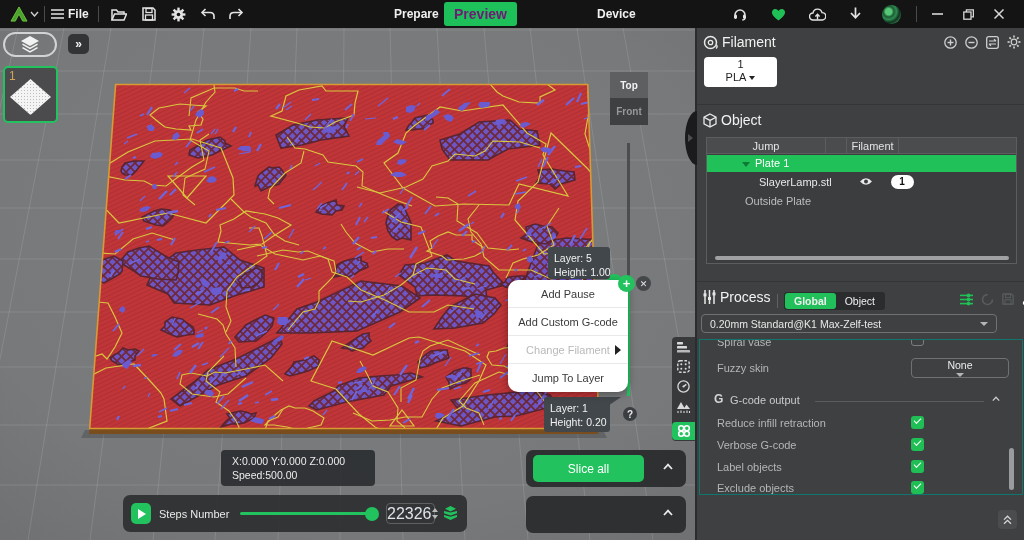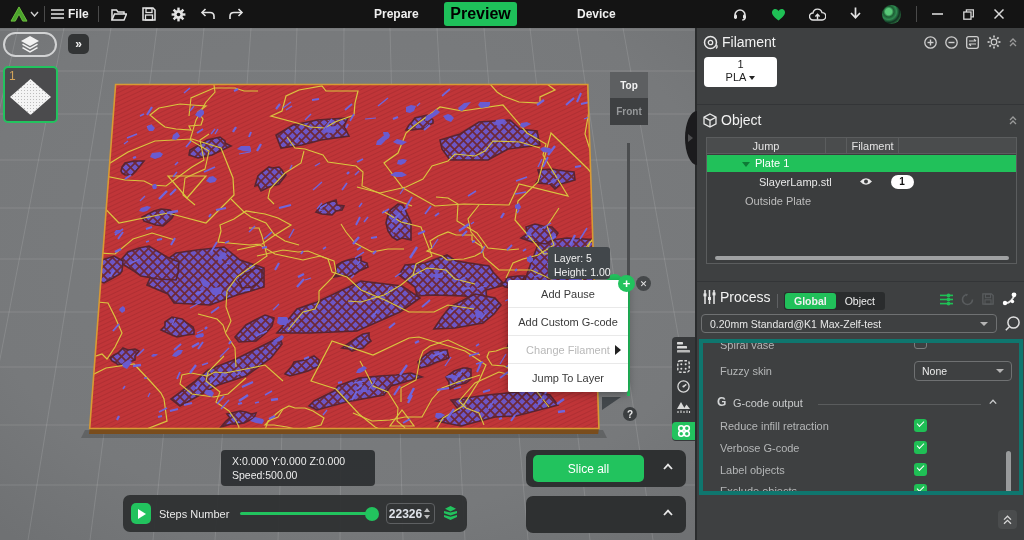--- a/index.html
+++ b/index.html
@@ -1,28 +1,28 @@
 <!DOCTYPE html>
 <html><head>
 <meta charset="utf-8">
 <style>
   * { margin:0; padding:0; box-sizing:border-box; }
   html,body { width:1024px; height:540px; overflow:hidden; }
   body { font-family:"Liberation Sans","DejaVu Sans",sans-serif; background:#161616; position:relative;
          -webkit-font-smoothing:antialiased; }
-  .abs { position:absolute; }
+  .abs { position:absolute;margin-left:20px; }
 
   
   #topbar { position:absolute; left:0; top:0; width:1024px; height:28px; background:#141414; z-index:50; }
   #topbar .grp { position:absolute; top:0; height:28px; display:flex; align-items:center; }
   .tb-ic { display:flex; align-items:center; justify-content:center; color:#dedede; }
   .vdiv { width:1px; height:16px; background:#4a4a4a; }
   .tab-label { color:#f0f0f0; font-size:12px; font-weight:bold; }
   #preview-btn { position:absolute; left:444px; top:2px; width:73px; height:24px; background:#1ec05a;
-                 border-radius:3px; color:#000000; font-size:16px; font-weight:bold; display:flex;
+                 border-radius:3px; color:#701a75; font-size:14px; font-weight:bold; display:flex;
                  align-items:center; justify-content:center; }
   .winbtn { color:#d8d8d8; width:22px; height:28px; display:flex; align-items:center; justify-content:center; }
   #avatar { width:19px; height:19px; border-radius:50%;
             background:radial-gradient(circle at 35% 35%, #58c878 0 18%, #1d5c34 30%, #2e8b50 45%, #123322 62%, #2f7a45 78%, #0d2418 100%); }
 
   
   #viewport { position:absolute; left:0; top:28px; width:695px; height:512px; overflow:hidden; background:#77797b; }
 
   
   #pill-layers { position:absolute; left:3px; top:4px; width:54px; height:25px; border:2px solid #d2d3d4;
@@ -52,21 +52,21 @@
                  font-weight:bold; }
 
   
   .tip { position:absolute; background:#42474b; border-radius:3px; color:#f2f2f2; font-size:10.5px;
          padding:4px 6px 3px 6px; line-height:14px; white-space:nowrap; }
   #tip-upper { left:548px; top:219px; width:62px; height:32px; }
   #tip-lower { left:544px; top:369px; width:66px; height:35px; z-index:5; }
   #tip-lower-beak { position:absolute; left:602px; top:369px; z-index:5; }
 
   
-  #ctx-menu { position:absolute; left:508px; top:252px; width:120px; background:#ffffff; border-radius:2px;
+  #ctx-menu { position:absolute; left:508px; top:252px; width:120px; background:#ffffff; border-radius:10px;
               box-shadow:0 2px 8px rgba(0,0,0,0.35); z-index:20; }
   #ctx-menu .mi { height:28px; display:flex; align-items:center; justify-content:center; color:#3a3a3a;
                   font-size:11px; border-bottom:1px solid #e9e9e9; position:relative; }
   #ctx-menu .mi:last-child { border-bottom:none; }
   #ctx-menu .mi.dis { color:#b9b9b9; }
   #ctx-menu .sub { position:absolute; right:7px; top:9px; width:0; height:0;
                    border-left:6px solid #222; border-top:5px solid transparent; border-bottom:5px solid transparent; }
 
   
   #prev-toolbar { position:absolute; left:672px; top:309px; width:23px; height:104px; background:#37393b;
@@ -82,21 +82,21 @@
   #steps-bar { position:absolute; left:123px; top:467px; width:344px; height:37px; background:rgba(46,48,49,0.95);
                border-radius:7px; display:flex; align-items:center; }
   #play-btn { width:20px; height:21px; background:#22c35e; border-radius:5px; margin-left:8px;
               display:flex; align-items:center; justify-content:center; }
   #play-btn .tri { width:0; height:0; border-left:8px solid #fff; border-top:5px solid transparent;
                    border-bottom:5px solid transparent; margin-left:2px; }
   #steps-label { color:#e9e9e9; font-size:11px; margin-left:8px; white-space:nowrap; }
   #steps-slider { position:relative; flex:1; height:3px; background:#22c35e; border-radius:2px; margin:0 14px 0 11px; }
   #steps-slider .knob { position:absolute; right:-7px; top:-5.5px; width:14px; height:14px; border-radius:50%; background:#22c35e; }
   #steps-value { width:49px; height:21px; border:1px solid #5e6062; border-radius:4px; display:flex; align-items:center; }
-  #steps-value .v { color:#dfe3ea; font-size:12px; flex:1; text-align:center;font-weight:bold; }
+  #steps-value .v { color:#dfe3ea; font-size:16px; flex:1; text-align:center; }
   #steps-value .spin { display:flex; flex-direction:column; gap:3px; margin-right:4px; }
   .tri-up { width:0; height:0; border-bottom:4px solid #b9babb; border-left:3.5px solid transparent; border-right:3.5px solid transparent; }
   .tri-dn { width:0; height:0; border-top:4px solid #b9babb; border-left:3.5px solid transparent; border-right:3.5px solid transparent; }
   #steps-layericon { margin:0 9px 0 8px; }
 
   
   .act-group { position:absolute; left:526px; width:160px; height:37px; background:#2e3031; border-radius:7px; }
   .act-btn { position:absolute; left:7px; top:5px; width:111px; height:27px; background:#22c35e; border-radius:5px;
              color:#fff; font-size:12px; display:flex; align-items:center; justify-content:center; }
   .act-chev { position:absolute; right:13px; top:12px; width:10px; height:10px; }
@@ -145,31 +145,31 @@
                    border-radius:3px; }
   #proc-tabs .pt.on { background:#21c05a; font-weight:bold; }
   #proc-sep { position:absolute; left:80px; top:266px; width:1px; height:14px; background:#5f6163; }
   #preset-select { position:absolute; left:4px; top:286px; width:296px; height:19px; border:1px solid #6f7172;
                    border-radius:4px; color:#e8e8e8; font-size:10.5px; display:flex; align-items:center; padding:0 8px; }
   #preset-select .txt { flex:1; white-space:nowrap; overflow:hidden; }
   #preset-select .caret { width:0; height:0; border-top:4px solid #b5b5b5; border-left:4px solid transparent;
                           border-right:4px solid transparent; }
 
   
-  #settings-box { position:absolute; left:2px; top:311px; width:324px; height:156px; border:4px solid #0f766e;
+  #settings-box { position:absolute; left:2px; top:311px; width:324px; height:156px; border:1px solid #0f766e;
                   overflow:hidden; }
   .set-row { position:absolute; left:0; width:100%; height:20px; }
   .set-label { position:absolute; left:17px; top:3px; color:#b4b6b7; font-size:11px; }
   .cbx { position:absolute; left:211px; top:2px; width:13px; height:13px; border-radius:3px; }
   .cbx.on { background:#1fbf55; }
   .cbx.off { border:1px solid #7b7d7e; }
   .cbx .ck { position:absolute; left:2.5px; top:2px; width:7px; height:4px; border-left:1.6px solid #fff;
              border-bottom:1.6px solid #fff; transform:rotate(-45deg); }
   .mini-select { position:absolute; left:211px; top:-1px; width:98px; height:20px; border:1px solid #6f7172;
-                 border-radius:4px; color:#ececec; font-size:10.5px; display:flex; align-items:center; padding:0 7px; }
+                 border-radius:4px; color:#ececec; font-size:10.5px; display:flex; align-items:center; padding:0 7px;flex-direction:column; }
   .mini-select .txt { flex:1; }
   .mini-select .caret { width:0; height:0; border-top:4px solid #b5b5b5; border-left:4px solid transparent;
                         border-right:4px solid transparent; }
   #grp-gcode { position:absolute; left:0; top:51px; width:100%; height:20px; }
   #grp-gcode .g { position:absolute; left:14px; top:1px; color:#d4d6d7; font-size:12px; font-weight:bold; }
   #grp-gcode .t { position:absolute; left:30px; top:3px; color:#c9cbcc; font-size:11px; }
   #grp-gcode .ln { position:absolute; left:115px; right:38px; top:10px; height:1px; background:#5a5c5d; }
   #grp-gcode .chev { position:absolute; right:22px; top:4px; width:8px; height:8px; }
   #set-vscroll { position:absolute; right:8px; top:108px; width:5px; height:42px; background:#999b9c; border-radius:2.5px; }
   #jump-top { position:absolute; left:301px; top:482px; width:19px; height:19px; background:#4a4c4d; border-radius:4px;
@@ -795,20 +795,24 @@
     <div class="mi dis">
       <span>Change Filament</span>
       <span class="sub"></span>
     </div>
     <div class="mi">Jump To Layer</div>
   </div>
 
   <div class="hcirc" id="slider-add">+</div>
   <div class="hcirc" id="slider-close">✕</div>
 
+  <div class="tip" id="tip-lower">
+    <div>Layer: 1</div>
+    <div>Height: 0.20</div>
+  </div>
   <svg id="tip-lower-beak" width="20" height="14" viewBox="0 0 20 14">
       <polygon points="0,0 19,0 0,13" fill="#42474b"></polygon>
     </svg>
   <div class="hcirc" id="slider-help">?</div>
 
   <div id="prev-toolbar">
     <span>
       <svg class="ic" width="13" height="11" viewBox="0 0 13 11">
           <g fill="#d9d9d9">
             <rect x="0" y="0" width="6" height="2.4" rx="0.6"></rect>

